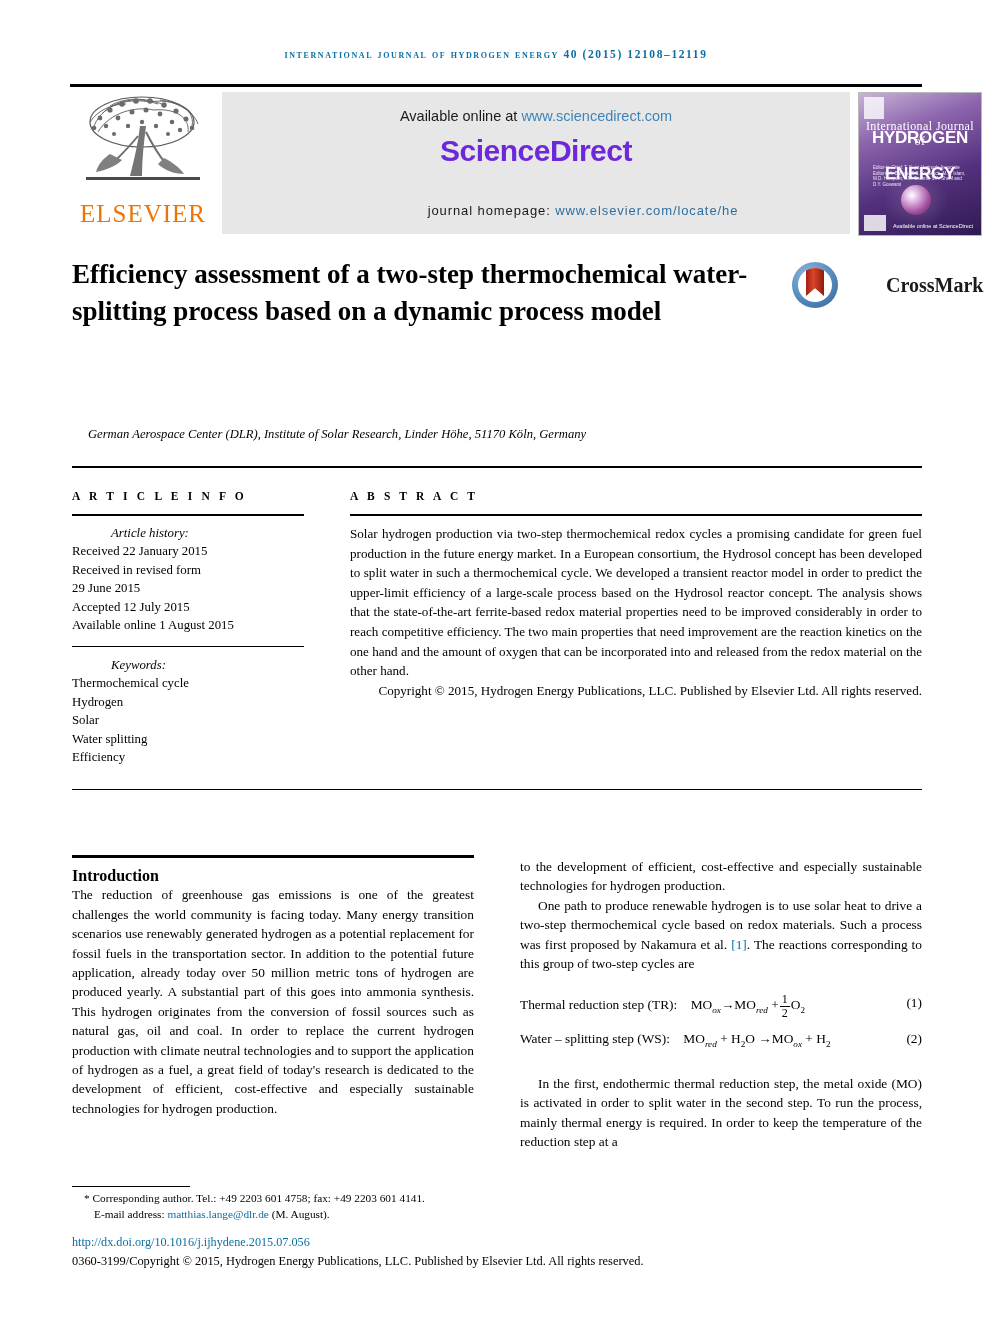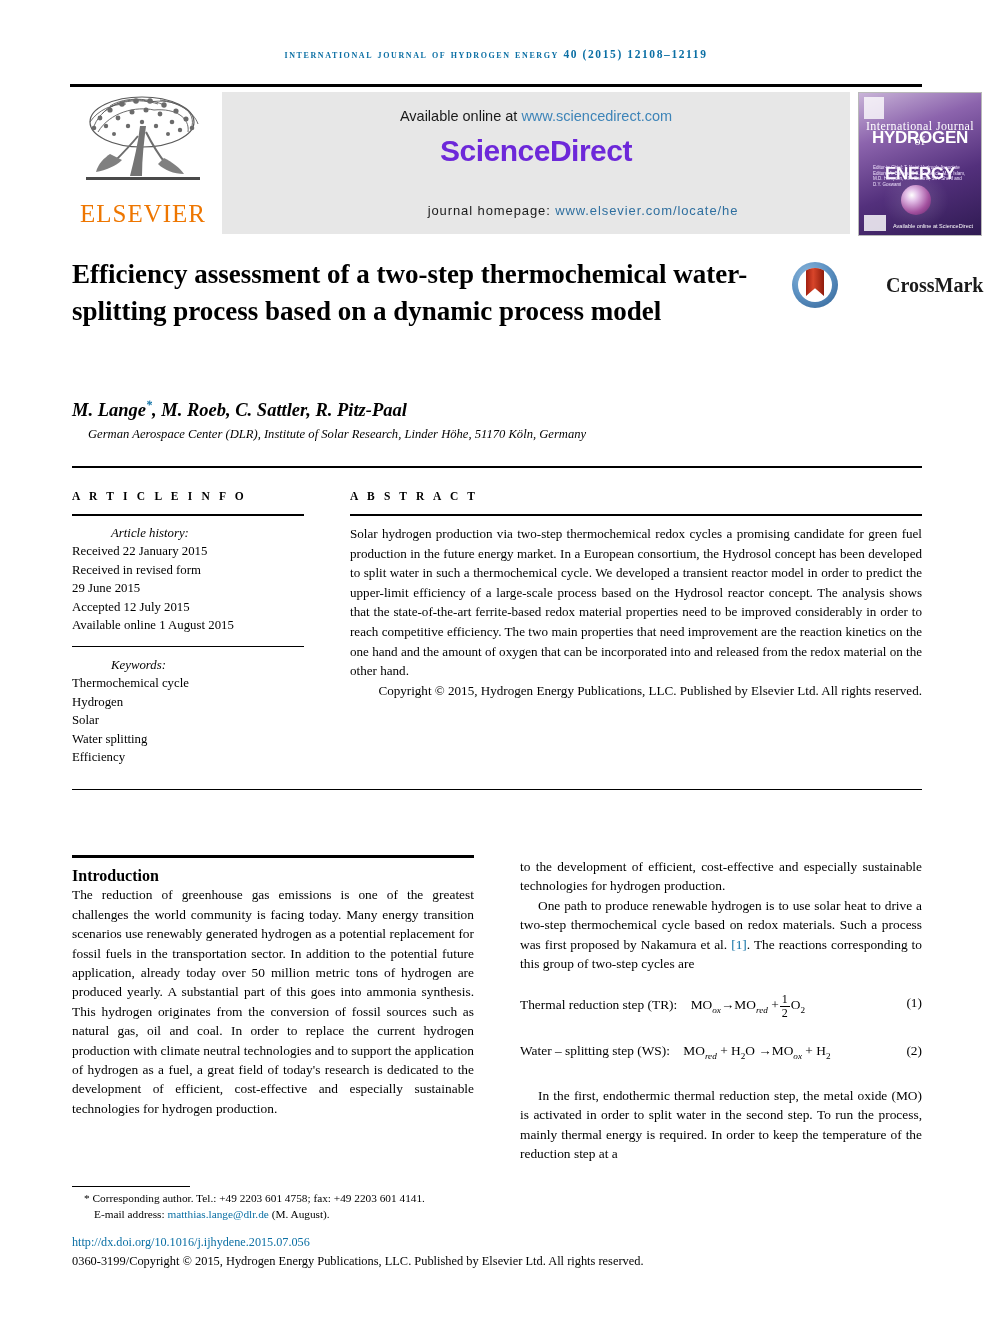--- a/index.html
+++ b/index.html
@@ -501,23 +501,20 @@
 
   <div class="crossmark">
     <div class="cm-circle">
       <div class="cm-inner">
         <div class="cm-ribbon"></div>
       </div>
     </div>
     <div class="cm-text">CrossMark</div>
   </div>
 
-  <div class="authors">
-    <span>M. Lange</span><span class="star">*</span><span>, M. Roeb, C. Sattler, R. Pitz-Paal</span>
-  </div>
   <div class="affiliation">German Aerospace Center (DLR), Institute of Solar Research, Linder Höhe, 51170 Köln, Germany</div>
 
   <div class="rule-thick" style="left:72px; top:466px; width:850px; height:2px;"></div>
 
   <div class="sect-head" style="left:72px; top:490px;">A R T I C L E   I N F O</div>
   <div class="sect-head" style="left:350px; top:490px;">A B S T R A C T</div>
 
   <div class="rule-thick" style="left:72px; top:514px; width:232px; height:1.6px;"></div>
   <div class="rule-thick" style="left:350px; top:514px; width:572px; height:1.6px;"></div>
 
@@ -559,21 +556,21 @@
     <p class="indent" style="margin-top:0;"><span>One path to produce renewable hydrogen is to use solar heat to drive a two-step thermochemical cycle based on redox materials. Such a process was first proposed by Nakamura et al. </span><span class="link-blue">[1]</span><span>. The reactions corresponding to this group of two-step cycles are</span></p>
 
     <div class="eq" style="margin-top:20px;">
       <span class="eq-body">
         <span>Thermal reduction step (TR):</span>&nbsp;&nbsp;&nbsp;
         <span class="mo">MO</span><span class="subi">ox</span><span>→</span><span class="mo">MO</span><span class="subi">red</span>&nbsp;<span>+</span><span class="frac"><span class="num">1</span><span class="den">2</span></span><span>O</span><span class="sub">2</span>
       </span>
       <span class="eq-num">(1)</span>
     </div>
 
-    <div class="eq" style="margin-top:20px;">
+    <div class="eq" style="margin-top:8px;">
       <span class="eq-body">
         <span>Water – splitting step (WS):</span>&nbsp;&nbsp;&nbsp;
         <span class="mo">MO</span><span class="subi">red</span>&nbsp;<span>+ H</span><span class="sub">2</span><span>O</span>&nbsp;<span>→</span><span class="mo">MO</span><span class="subi">ox</span>&nbsp;<span>+ H</span><span class="sub">2</span>
       </span>
       <span class="eq-num">(2)</span>
     </div>
 
     <p class="indent" style="margin-top:20px;">In the first, endothermic thermal reduction step, the metal oxide (MO) is activated in order to split water in the second step. To run the process, mainly thermal energy is required. In order to keep the temperature of the reduction step at a</p>
   </div>
 

